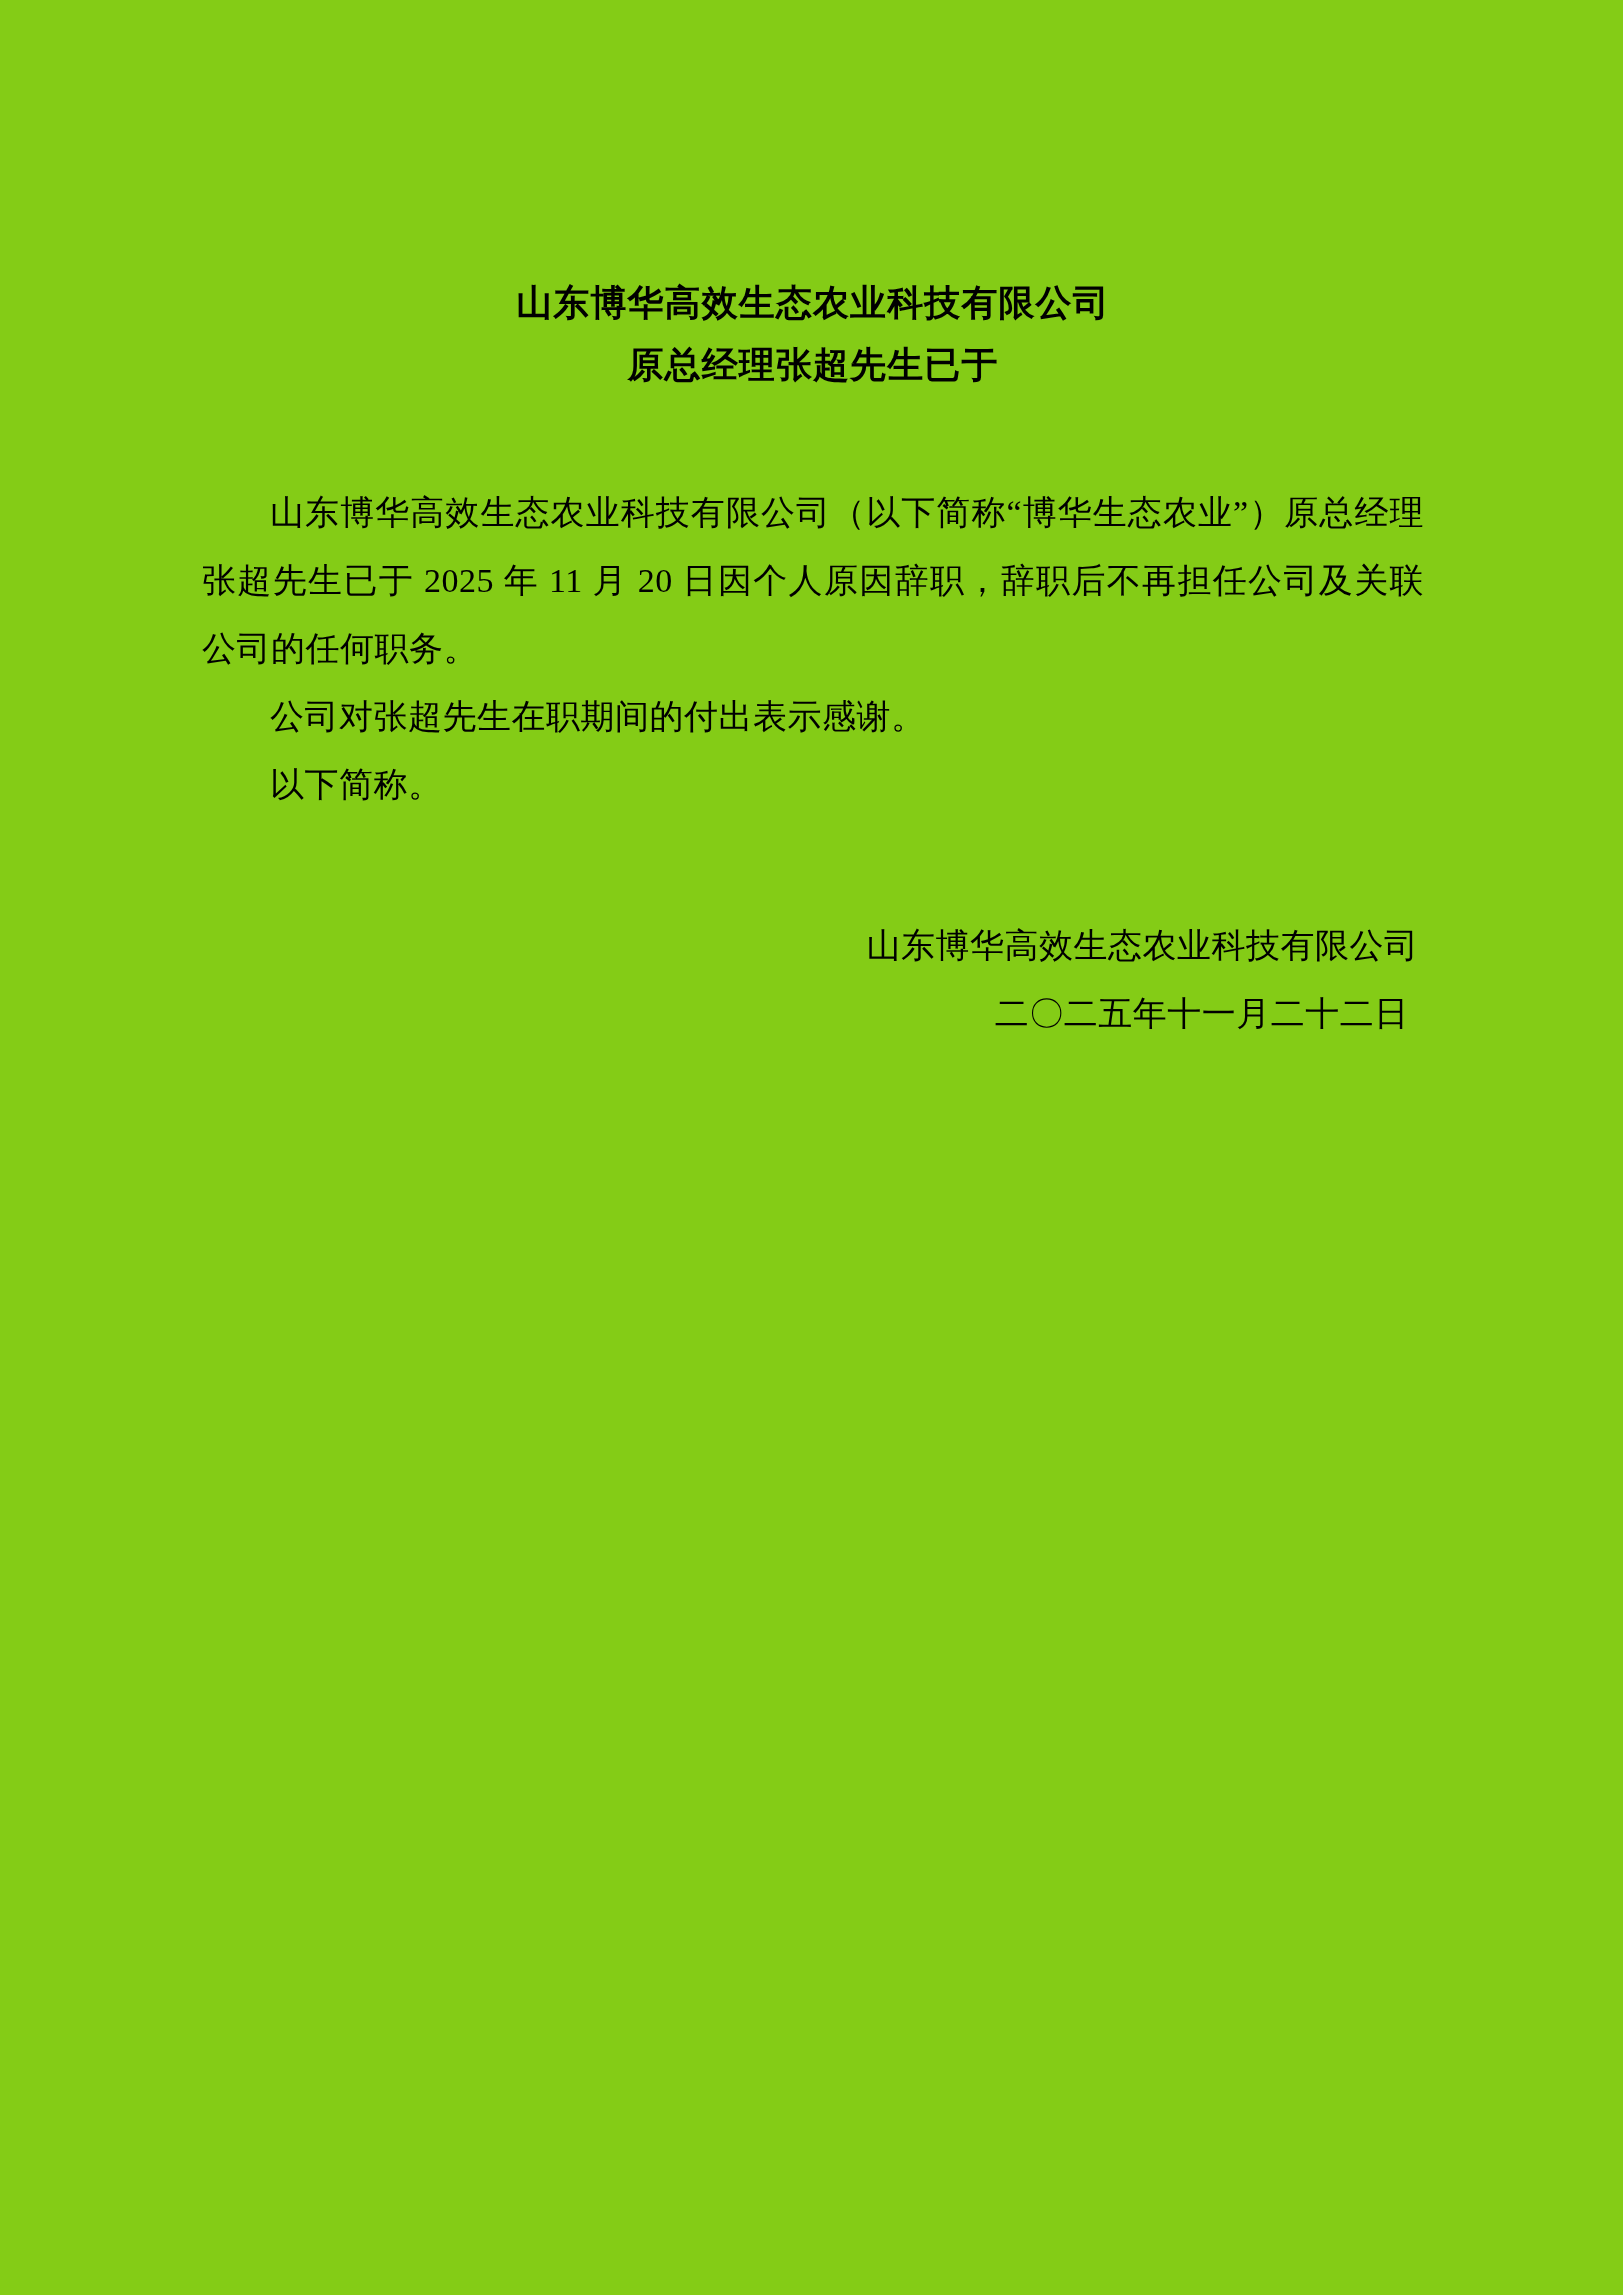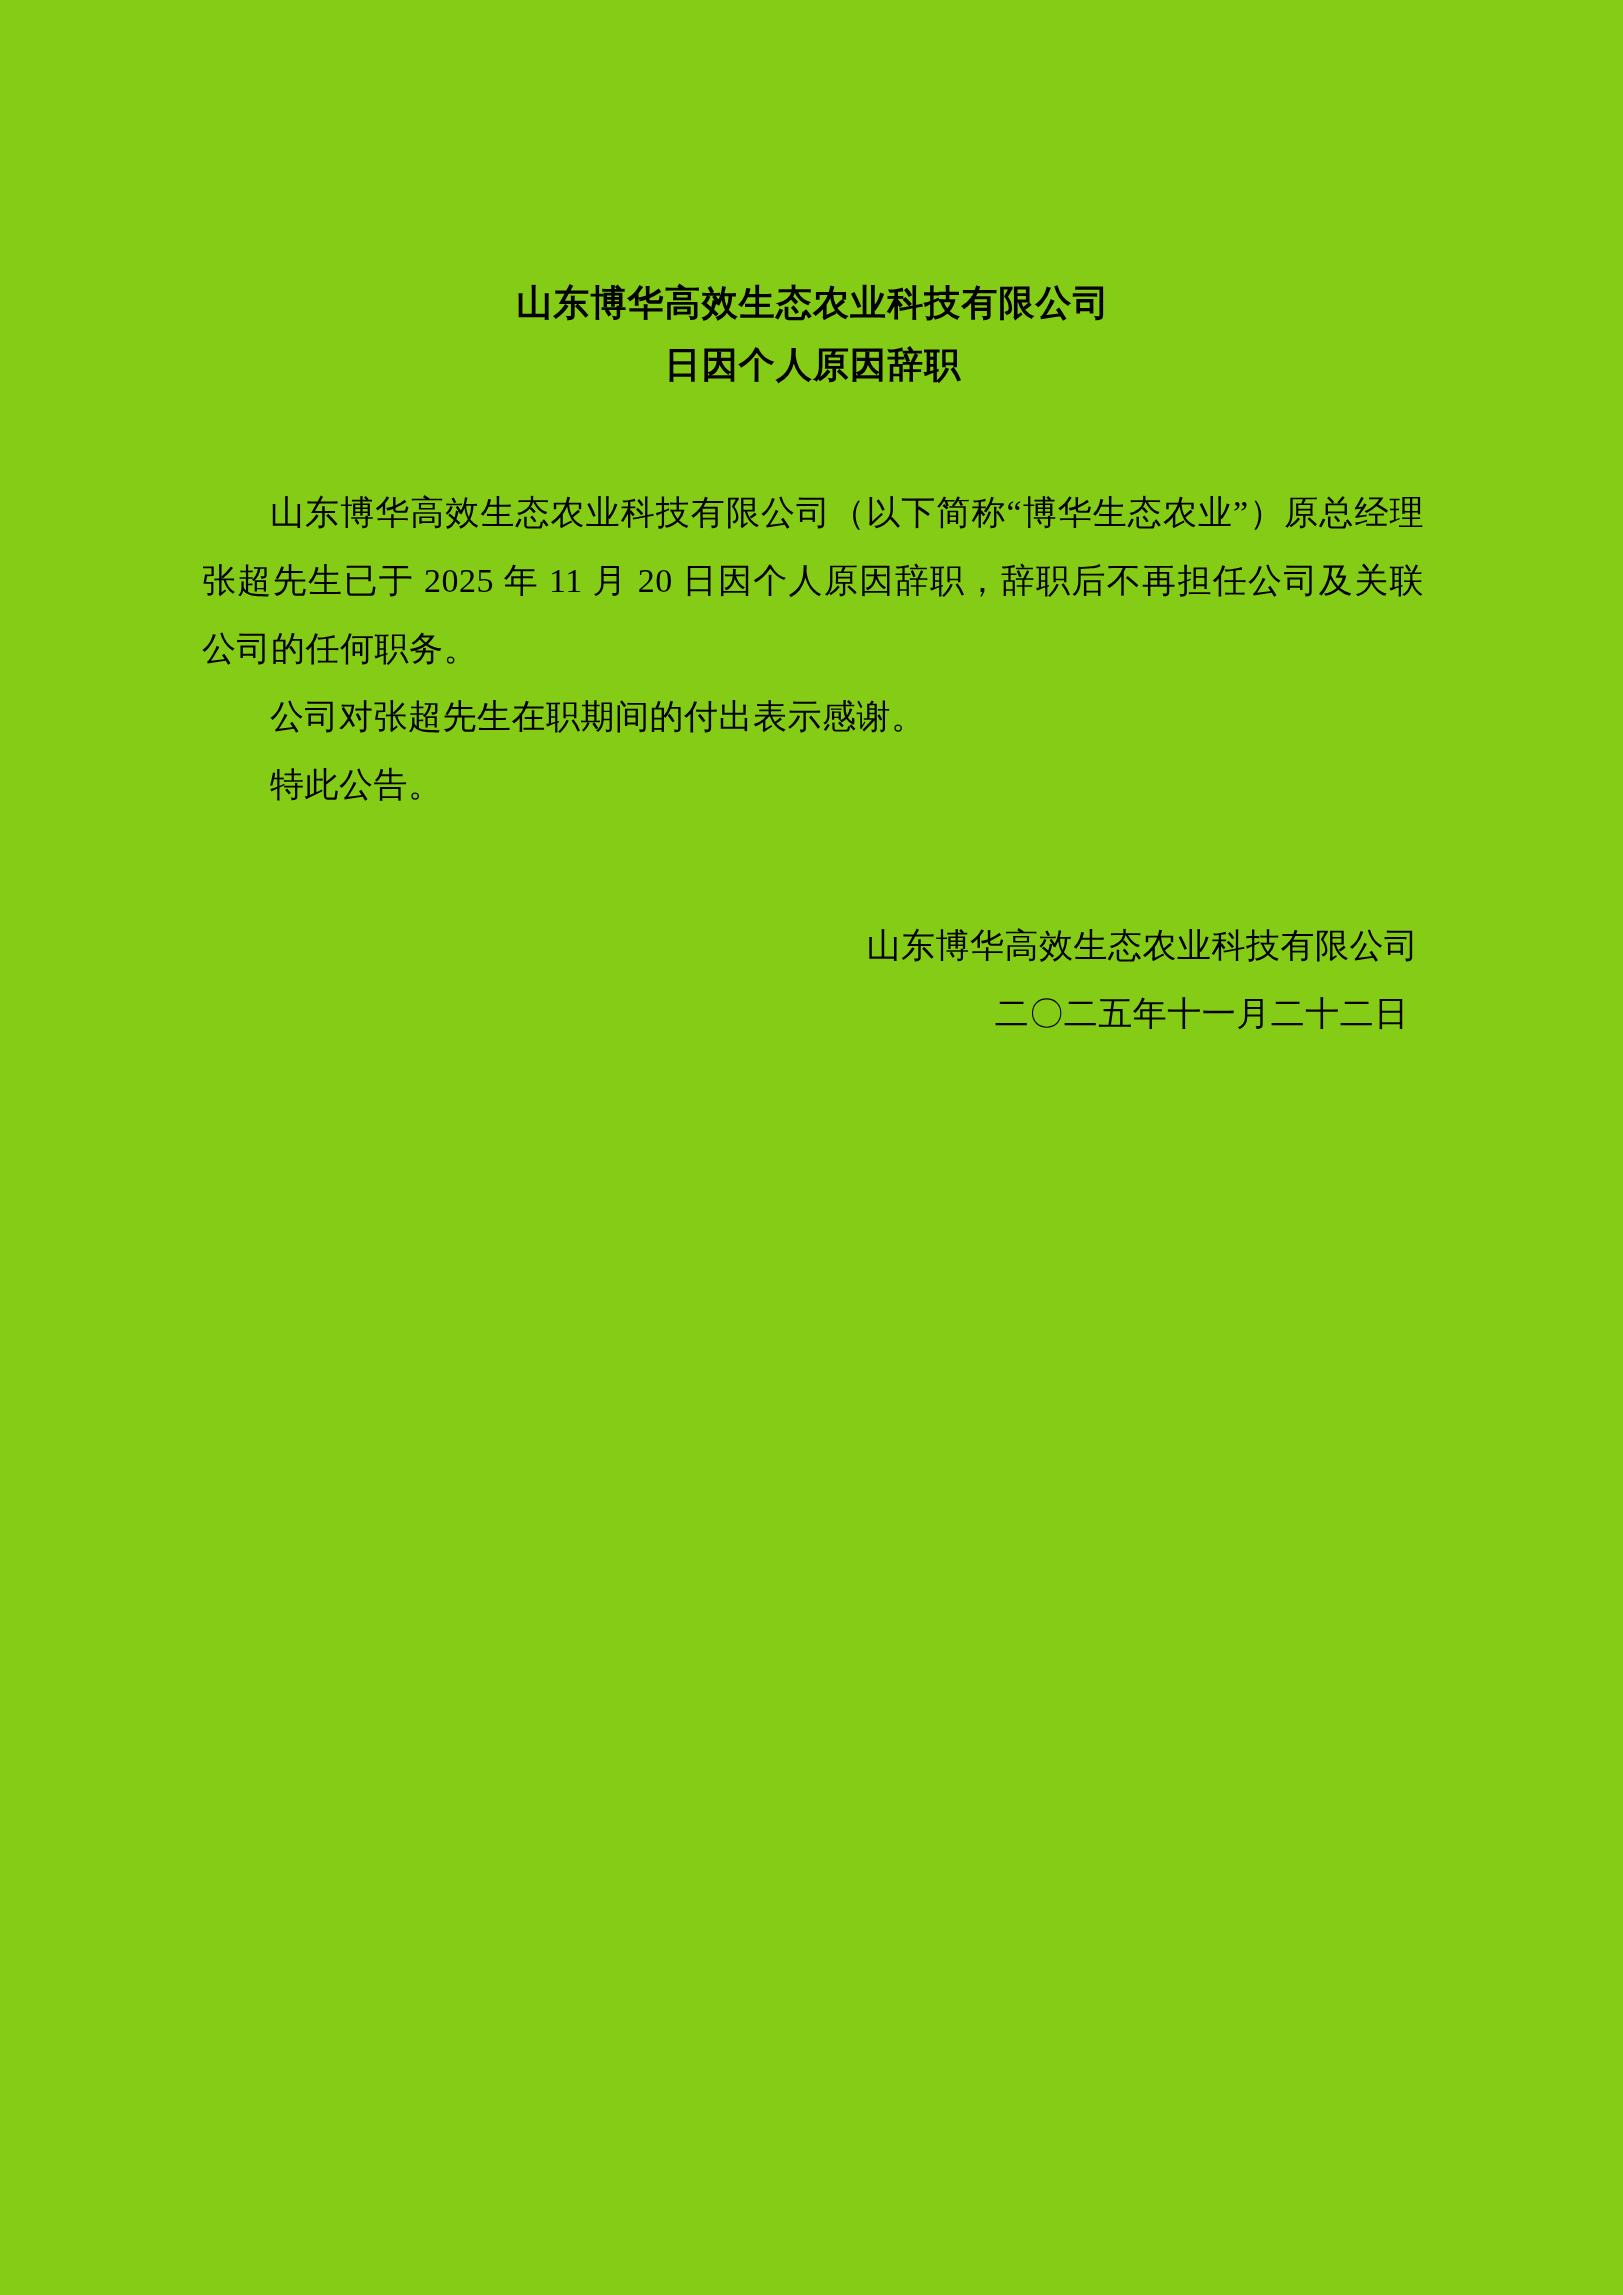--- a/index.html
+++ b/index.html
@@ -67,28 +67,28 @@
   }
 </style>
 </head>
 <body>
 
 <div class="page">
   <div class="doc-body">
 
     <div class="title-block">
       <span class="title-line">山东博华高效生态农业科技有限公司</span>
-      <span class="title-line">日因个人原因辞职</span>
+      <span class="title-line">原总经理张超先生已于</span>
     </div>
 
     <div class="spacer-after-title"></div>
 
     <p class="para">山东博华高效生态农业科技有限公司（以下简称“博华生态农业”）原总经理张超先生已于 2025 年 11 月 20 日因个人原因辞职，辞职后不再担任公司及关联公司的任何职务。</p>
     <p class="para">公司对张超先生在职期间的付出表示感谢。</p>
-    <p class="para">特此公告。</p>
+    <p class="para">以下简称。</p>
 
     <div class="signature-block">
       <span class="signature-line">山东博华高效生态农业科技有限公司</span>
       <span class="signature-line sig-date">二〇二五年十一月二十二日</span>
     </div>
 
   </div>
 </div>
 
 

